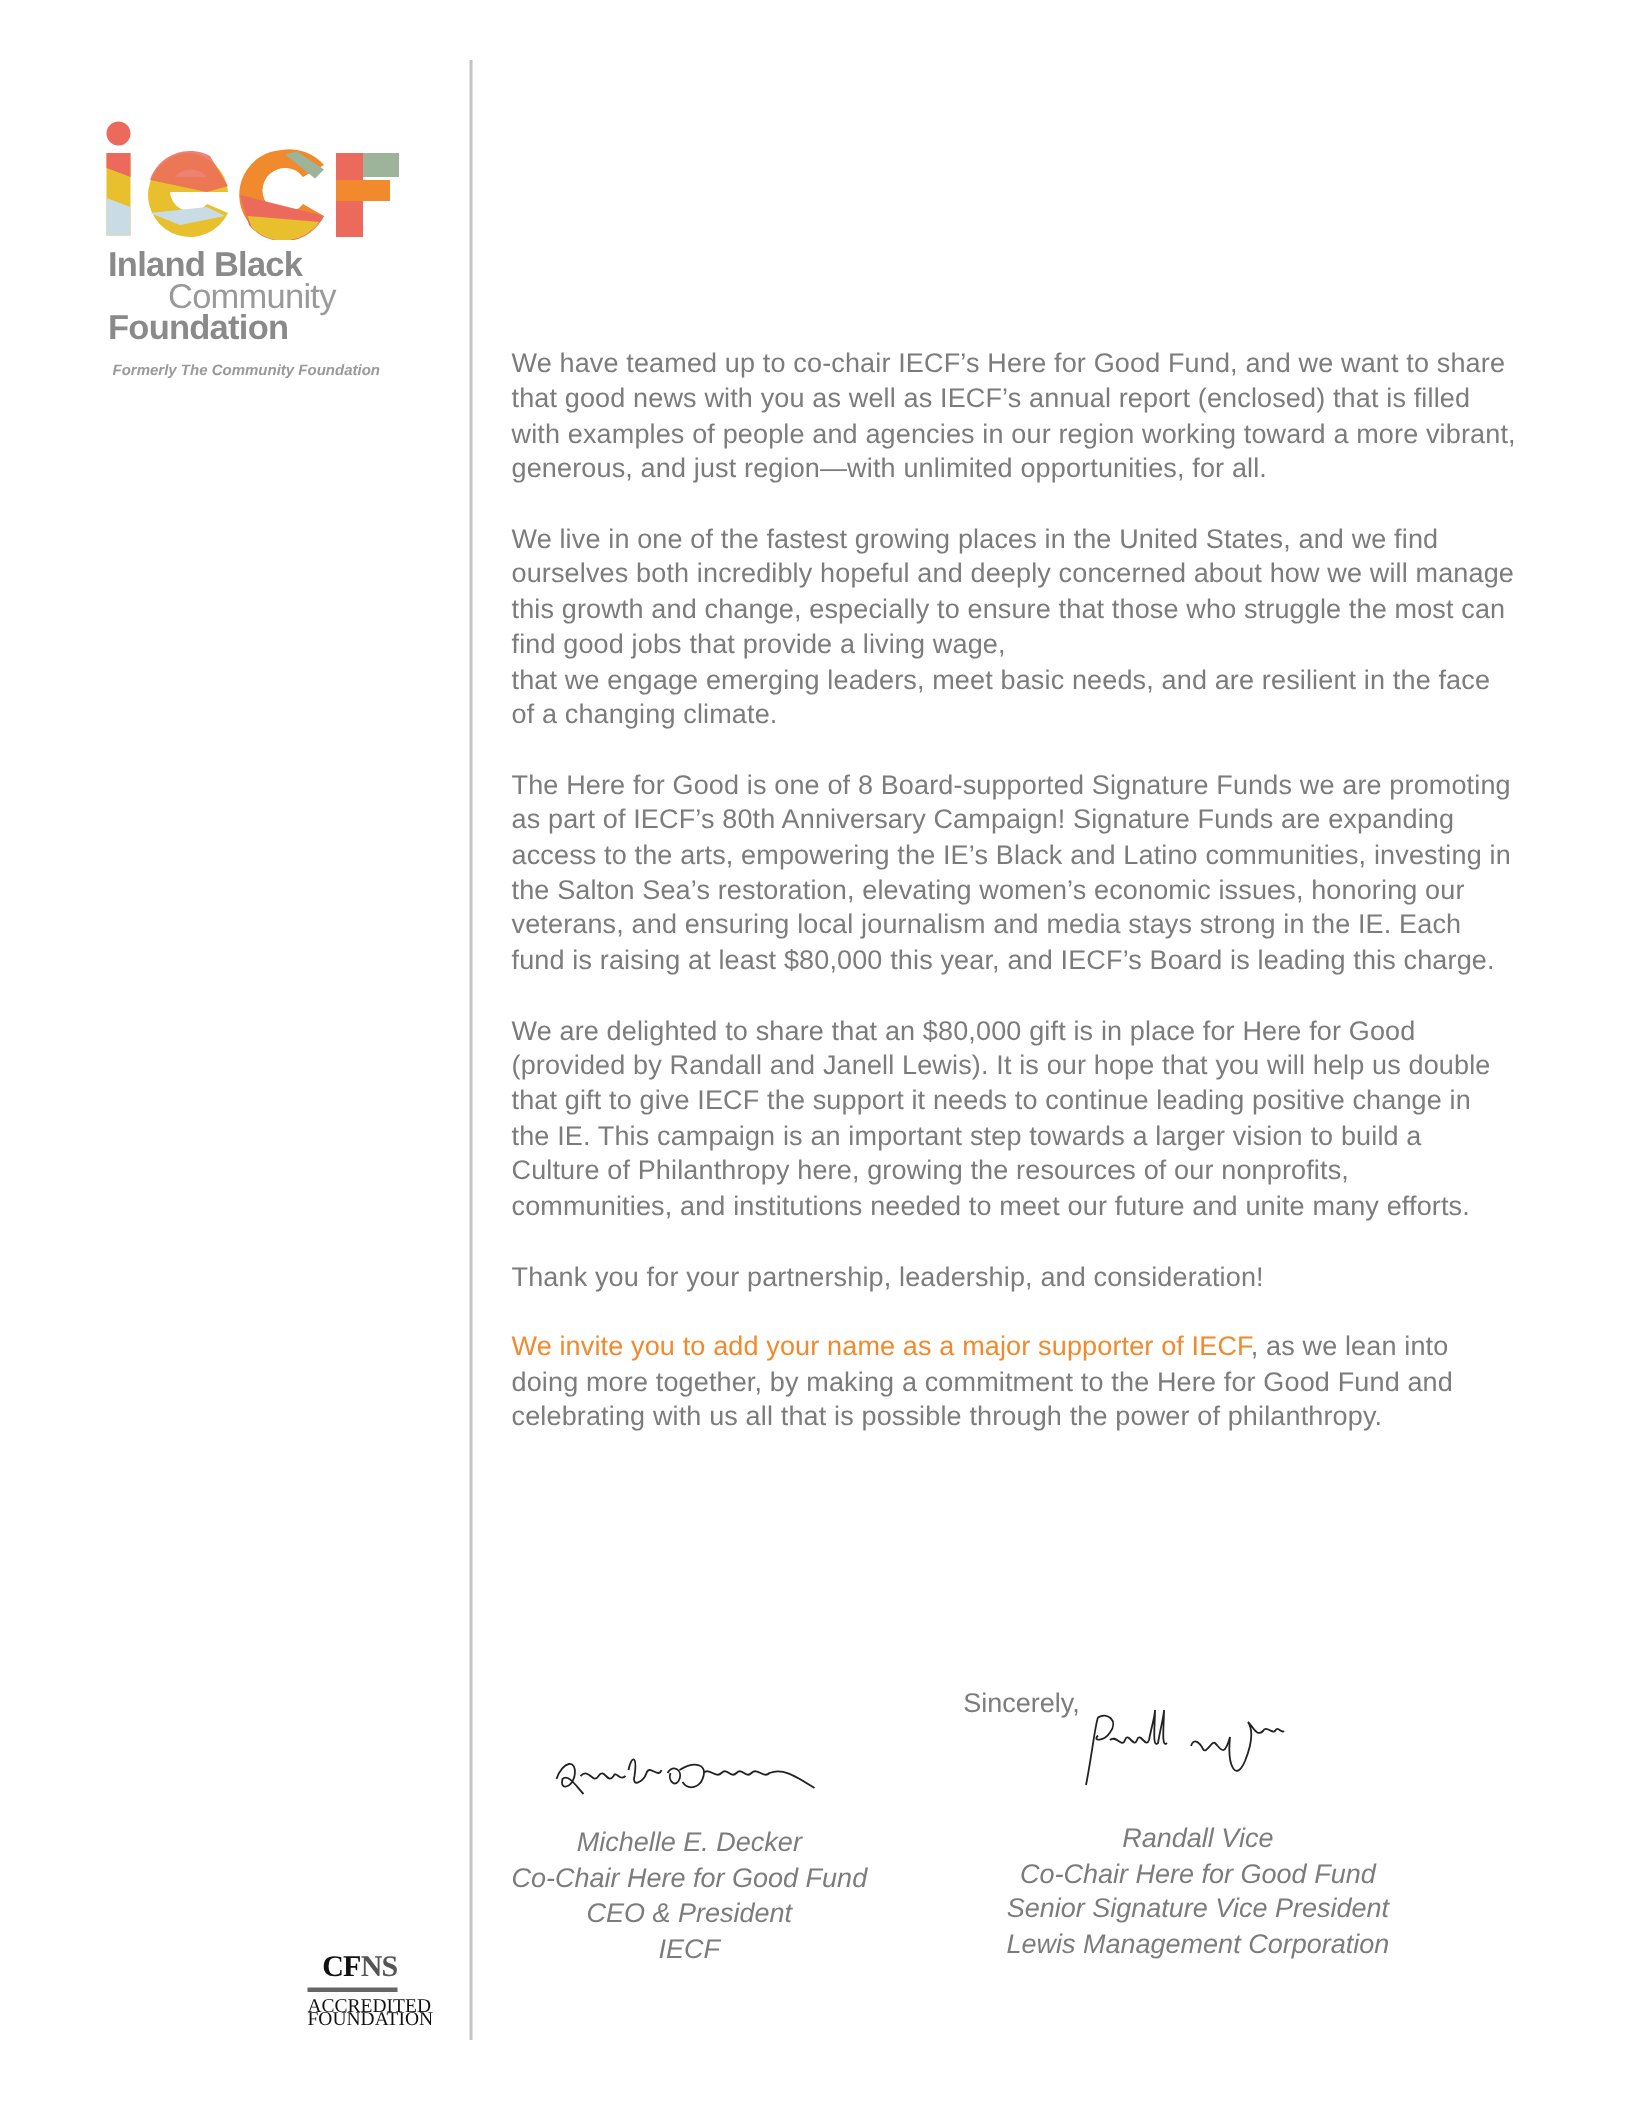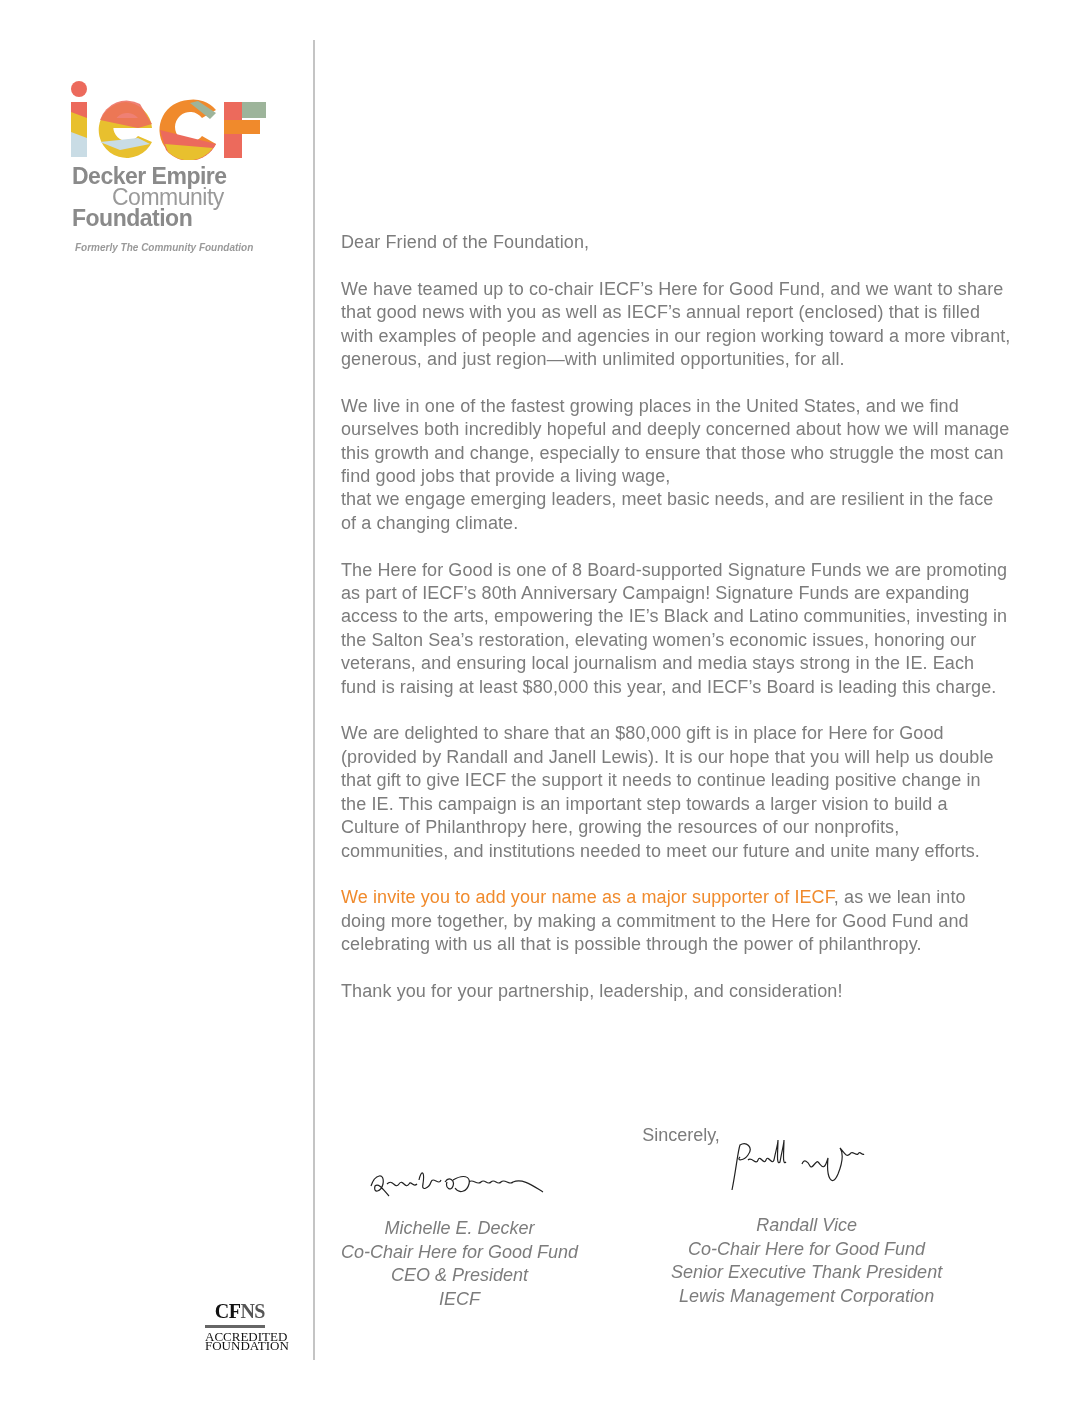--- a/index.html
+++ b/index.html
@@ -56,44 +56,43 @@
       <path d="M90,50 l40,10 l16,4 a30,30 0 0 1 -50,6 z" fill="#ec6a5c"></path>
       <path d="M95,64 l48,4 a30,30 0 0 1 -45,4 z" fill="#e8c02e"></path>
       <path d="M128,21 l18,12 l-6,6 l-20,-16 z" fill="#9db49a"></path>
 
       <rect x="154" y="22" width="42" height="16" fill="#9db49a"></rect>
       <rect x="154" y="22" width="18" height="56" fill="#ec6a5c"></rect>
       <rect x="154" y="40" width="36" height="14" fill="#f08a2c"></rect>
     </svg>
   </div>
   <div class="org-name">
-    <div class="l1">Decker Empire</div>
+    <div class="l1">Inland Black</div>
     <div class="l2">Community</div>
     <div class="l3">Foundation</div>
   </div>
   <div class="formerly">Formerly The Community Foundation</div>
 
   <div class="cfns">
     <div class="mark"><span>CF</span><span class="ns">NS</span></div>
     <div class="bar"></div>
     <div class="sub">ACCREDITED</div>
     <div class="sub">FOUNDATION</div>
   </div>
 </div>
 
 <div class="divider"></div>
 
 <div class="letter">
-  <p>Dear Friend of the Foundation,</p>
   <p>We have teamed up to co-chair IECF’s Here for Good Fund, and we want to share that good news with you as well as IECF’s annual report (enclosed) that is filled with examples of people and agencies in our region working toward a more vibrant, generous, and just region—with unlimited opportunities, for all.</p>
   <p style="margin-bottom:23.4px"><span>We live in one of the fastest growing places in the United States, and we find ourselves both incredibly hopeful and deeply concerned about how we will manage this growth and change, especially to ensure that those who struggle the most can find good jobs that provide a living wage,</span><br><span>that we engage emerging leaders, meet basic needs, and are resilient in the face of a changing climate.</span></p>
   <p>The Here for Good is one of 8 Board-supported Signature Funds we are promoting as part of IECF’s 80th Anniversary Campaign! Signature Funds are expanding access to the arts, empowering the IE’s Black and Latino communities, investing in the Salton Sea’s restoration, elevating women’s economic issues, honoring our veterans, and ensuring local journalism and media stays strong in the IE. Each fund is raising at least $80,000 this year, and IECF’s Board is leading this charge.</p>
   <p>We are delighted to share that an $80,000 gift is in place for Here for Good (provided by Randall and Janell Lewis). It is our hope that you will help us double that gift to give IECF the support it needs to continue leading positive change in the IE. This campaign is an important step towards a larger vision to build a Culture of Philanthropy here, growing the resources of our nonprofits, communities, and institutions needed to meet our future and unite many efforts.</p>
+  <p>Thank you for your partnership, leadership, and consideration!</p>
   <p><span class="highlight">We invite you to add your name as a major supporter of IECF</span><span>, as we lean into doing more together, by making a commitment to the Here for Good Fund and celebrating with us all that is possible through the power of philanthropy.</span></p>
-  <p>Thank you for your partnership, leadership, and consideration!</p>
 </div>
 
 <div class="sigs">
   <div>Sincerely,</div>
   <div class="sig-col left">
     <svg class="sig-img" width="190" height="55" viewBox="0 0 190 55">
       <path d="M6,30 c4,-12 14,-14 12,-2 c-2,8 -10,10 -8,2 c4,-4 10,6 14,10 M22,28 c6,-6 8,6 12,0 c4,-6 6,6 10,0 c2,-4 4,4 8,0 M54,24 c2,-10 6,-10 4,4 c-2,8 6,4 8,-2 c2,-6 8,4 10,-2 M80,26 c4,-6 10,-2 8,4 c-2,6 -8,2 -6,-4 M88,24 c10,-6 18,-4 16,4 c-2,8 -10,10 -14,4 M104,26 c4,-4 8,4 12,0 c4,-4 6,4 10,0 c4,-4 6,4 10,0 c4,-4 8,4 12,0 c10,-4 20,4 30,10" fill="none" stroke="#222" stroke-width="1.2"></path>
     </svg>
     <div class="sig-lines">
       <div>Michelle E. Decker</div>
@@ -102,17 +101,17 @@
       <div>IECF</div>
     </div>
   </div>
   <div class="sig-col right" style="top:6px">
     <svg class="sig-img" width="190" height="80" viewBox="0 0 190 80" style="height:80px; margin-left:20px">
       <path d="M10,60 c4,-20 6,-40 8,-45 c6,-4 14,2 8,10 c-4,6 -12,6 -8,2 M26,30 c4,-4 8,6 10,0 c2,-6 6,6 8,0 c2,-6 6,6 8,0 c2,-10 4,-16 4,-20 c0,10 -2,26 2,22 c2,-12 4,-18 4,-22 c0,10 -2,26 2,22 M80,34 c2,-6 6,-2 8,2 c2,4 6,-6 8,-4 c4,4 6,10 10,-4 c-2,20 4,30 10,16 c4,-10 6,-20 2,-26 c4,4 6,10 10,6 c2,-4 6,2 8,0 c2,-4 4,2 6,0" fill="none" stroke="#222" stroke-width="1.2"></path>
     </svg>
     <div class="sig-lines" style="margin-top:-2px">
       <div>Randall Vice</div>
       <div>Co-Chair Here for Good Fund</div>
-      <div>Senior Executive Thank President</div>
+      <div>Senior Signature Vice President</div>
       <div>Lewis Management Corporation</div>
     </div>
   </div>
 </div>
 
 </body></html>

